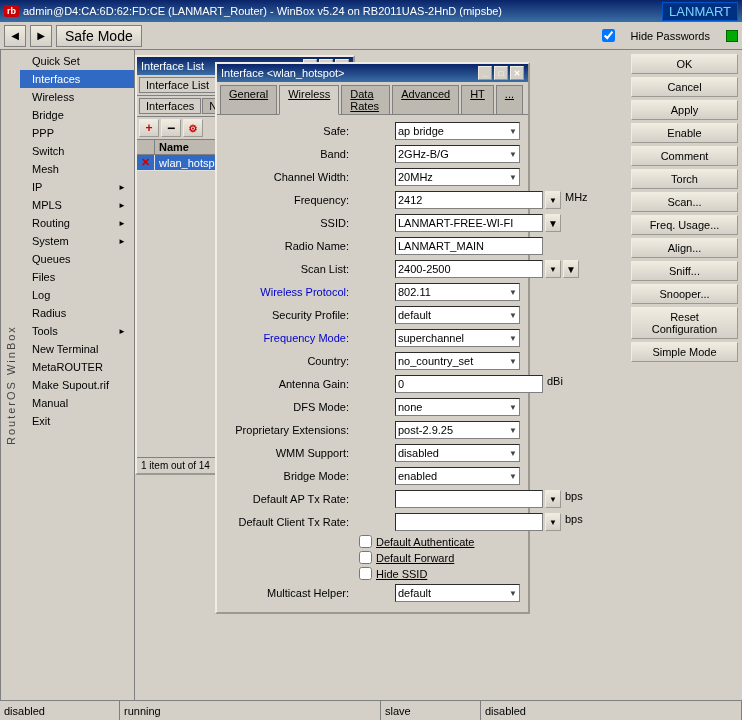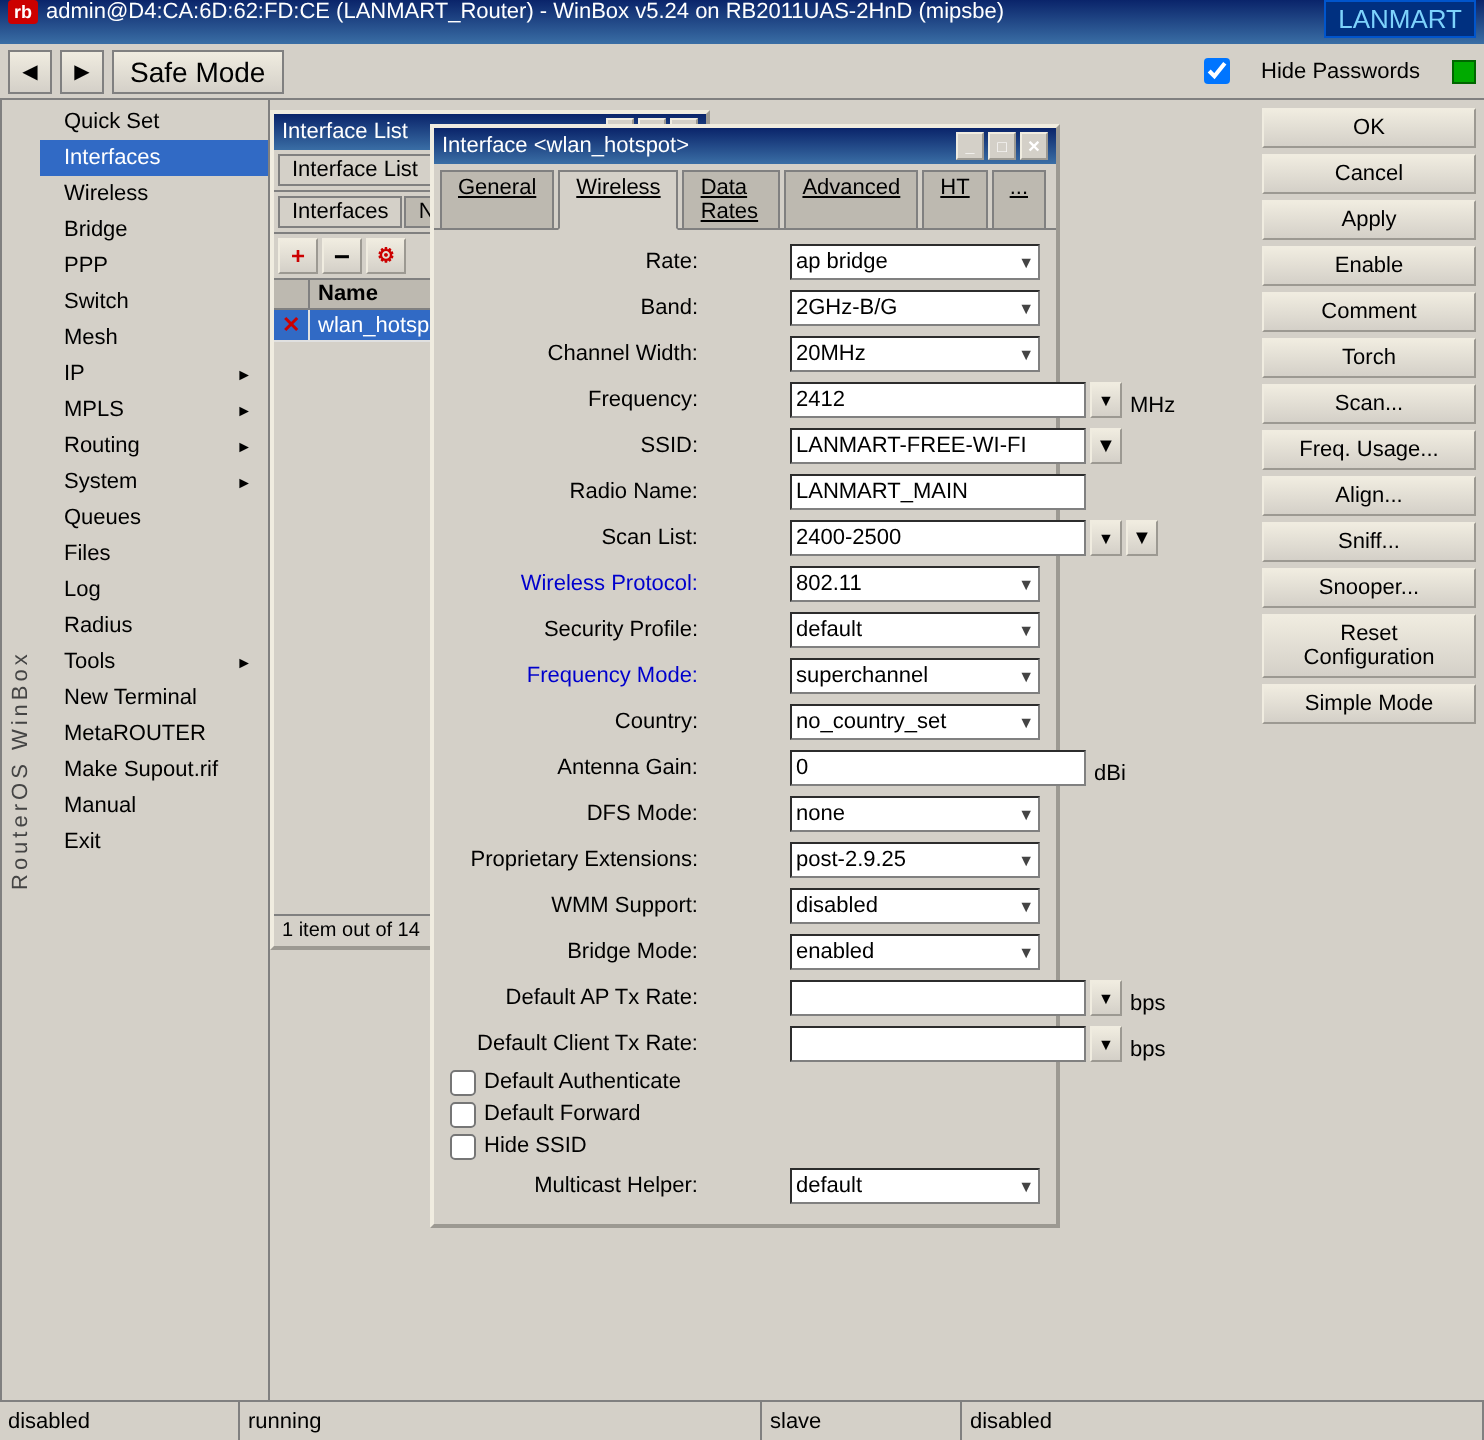--- a/index.html
+++ b/index.html
@@ -12,21 +12,21 @@
       overflow: hidden;
       position: relative;
     }
 
     
     .title-bar {
       background: linear-gradient(to bottom, #0a246a, #3a6ea5);
       color: white;
       height: 22px;
       display: flex;
-      align-items: flex-start;
+      align-items: center;
       padding: 0 4px;
       justify-content: space-between;
     }
     .title-bar-left {
       display: flex;
       align-items: center;
       gap: 4px;
     }
     .title-bar-logo {
       background: #c00;
@@ -232,21 +232,21 @@
       width: 130px;
       padding-right: 6px;
       flex-shrink: 0;
       font-size: 11px;
       color: #000;
     }
     .form-label.blue { color: #0000cc; }
     .form-control {
       flex: 1;
       display: flex;
-      align-items: flex-end;
+      align-items: flex-start;
       gap: 2px;
       padding-left: 40px;
     }
     .input-field {
       flex: 1;
       height: 18px;
       border: 1px inset #808080;
       background: white;
       padding: 0 2px;
       font-size: 11px;
@@ -279,23 +279,25 @@
       font-size: 8px;
       flex-shrink: 0;
     }
     .unit-label {
       font-size: 11px;
       margin-left: 2px;
       white-space: nowrap;
     }
     .checkbox-row {
       display: flex;
-      align-items: flex-start;
+      align-items: center;
       gap: 4px;
+      margin-left: 134px;
       margin-bottom: 3px;
+      text-decoration: underline;
     }
     .checkbox-row input { margin: 0; }
 
     
     .status-bar {
       position: absolute;
       bottom: 0;
       left: 0;
       right: 0;
       height: 20px;
@@ -571,21 +573,21 @@
     <div class="tab active">Wireless</div>
     <div class="tab">Data Rates</div>
     <div class="tab">Advanced</div>
     <div class="tab">HT</div>
     <div class="tab">...</div>
   </div>
 
   <div class="form-body">
 
     <div class="form-row">
-      <div class="form-label">Rate:</div>
+      <div class="form-label">Safe:</div>
       <div class="form-control">
         <div class="dropdown">
           <span>ap bridge</span>
           <span class="dropdown-arrow">▼</span>
         </div>
       </div>
     </div>
 
     <div class="form-row">
       <div class="form-label">Band:</div>

